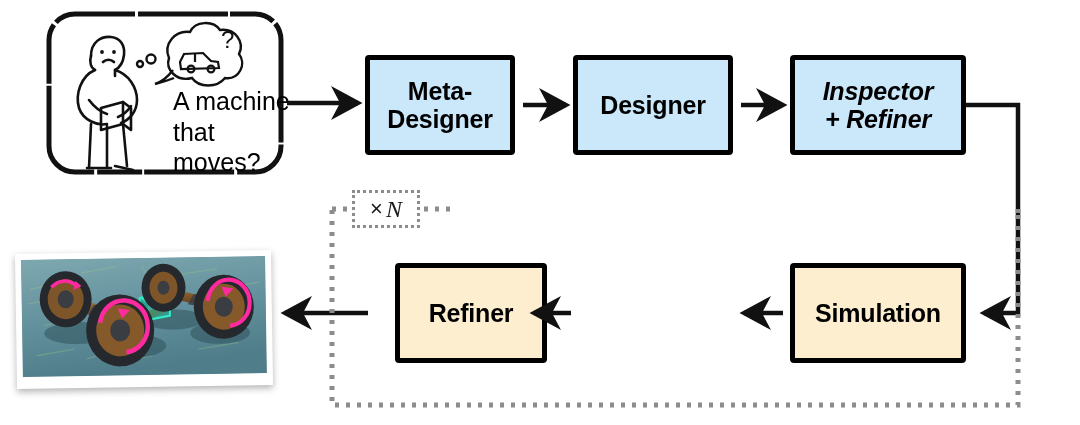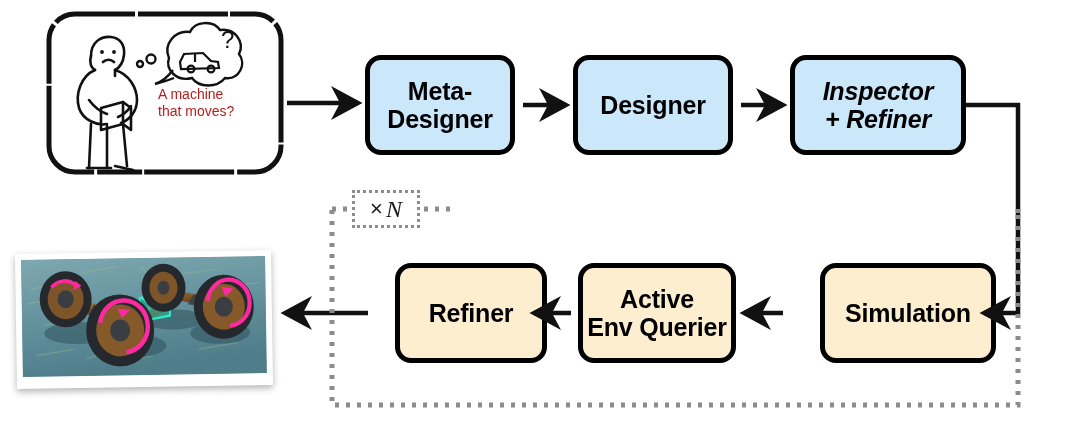--- a/index.html
+++ b/index.html
@@ -23,21 +23,21 @@
     top: 0;
     width: 1080px;
     height: 425px;
     pointer-events: none;
   }
   
   .node {
     position: absolute;
     box-sizing: border-box;
     border: 5px solid #000000;
-    border-radius: 16px;
+    border-radius: 4px;
     display: flex;
     align-items: center;
     justify-content: center;
     text-align: center;
     font-weight: bold;
     font-size: 25px;
     line-height: 1.12;
     color: #000000;
     letter-spacing: -0.2px;
   }
@@ -49,26 +49,26 @@
   
   .prompt-panel {
     position: absolute;
     left: 45px;
     top: 8px;
     width: 240px;
     height: 170px;
   }
   .prompt-text {
     position: absolute;
-    left: 113px;
+    left: 128px;
     top: 78px;
     width: 125px;
-    font-size: 14px;
+    font-size: 25px;
     line-height: 1.22;
-    color: #b91c1c;
+    color: #000000;
     white-space: pre-line;
   }
 
   
   .photo-frame {
     position: absolute;
     left: 16px;
     top: 252px;
     width: 256px;
     height: 135px;
@@ -268,26 +268,22 @@
 
   <div class="node blue" style="left:790px; top:55px; width:176px; height:100px;font-style:italic;">
     <span class="node-label">Inspector
 + Refiner</span>
   </div>
 
   <div class="node cream" style="left:375px; top:263px; width:152px; height:100px;margin-left:20px;">
     <span class="node-label">Refiner</span>
   </div>
 
-  <div class="node cream" style="left:578px; top:263px; width:158px; height:100px;">
-    <span class="node-label">Active
-Env Querier</span>
-  </div>
-
-  <div class="node cream" style="left:790px; top:263px; width:176px; height:100px;margin-left:30px;">
+
+  <div class="node cream" style="left:790px; top:263px; width:176px; height:100px;">
     <span class="node-label">Simulation</span>
   </div>
 
   <svg class="svg-layer" viewBox="0 0 1080 425">
     <defs>
       <marker id="arrowR" markerWidth="9" markerHeight="9" refX="6.4" refY="4.5" orient="auto" markerUnits="strokeWidth">
         <path d="M0.4,0.7 L7.4,4.5 L0.4,8.3 L2.4,4.5 Z" fill="#111111"></path>
       </marker>
       <marker id="arrowL" markerWidth="9" markerHeight="9" refX="6.4" refY="4.5" orient="auto" markerUnits="strokeWidth">
         <path d="M0.4,0.7 L7.4,4.5 L0.4,8.3 L2.4,4.5 Z" fill="#111111"></path>

